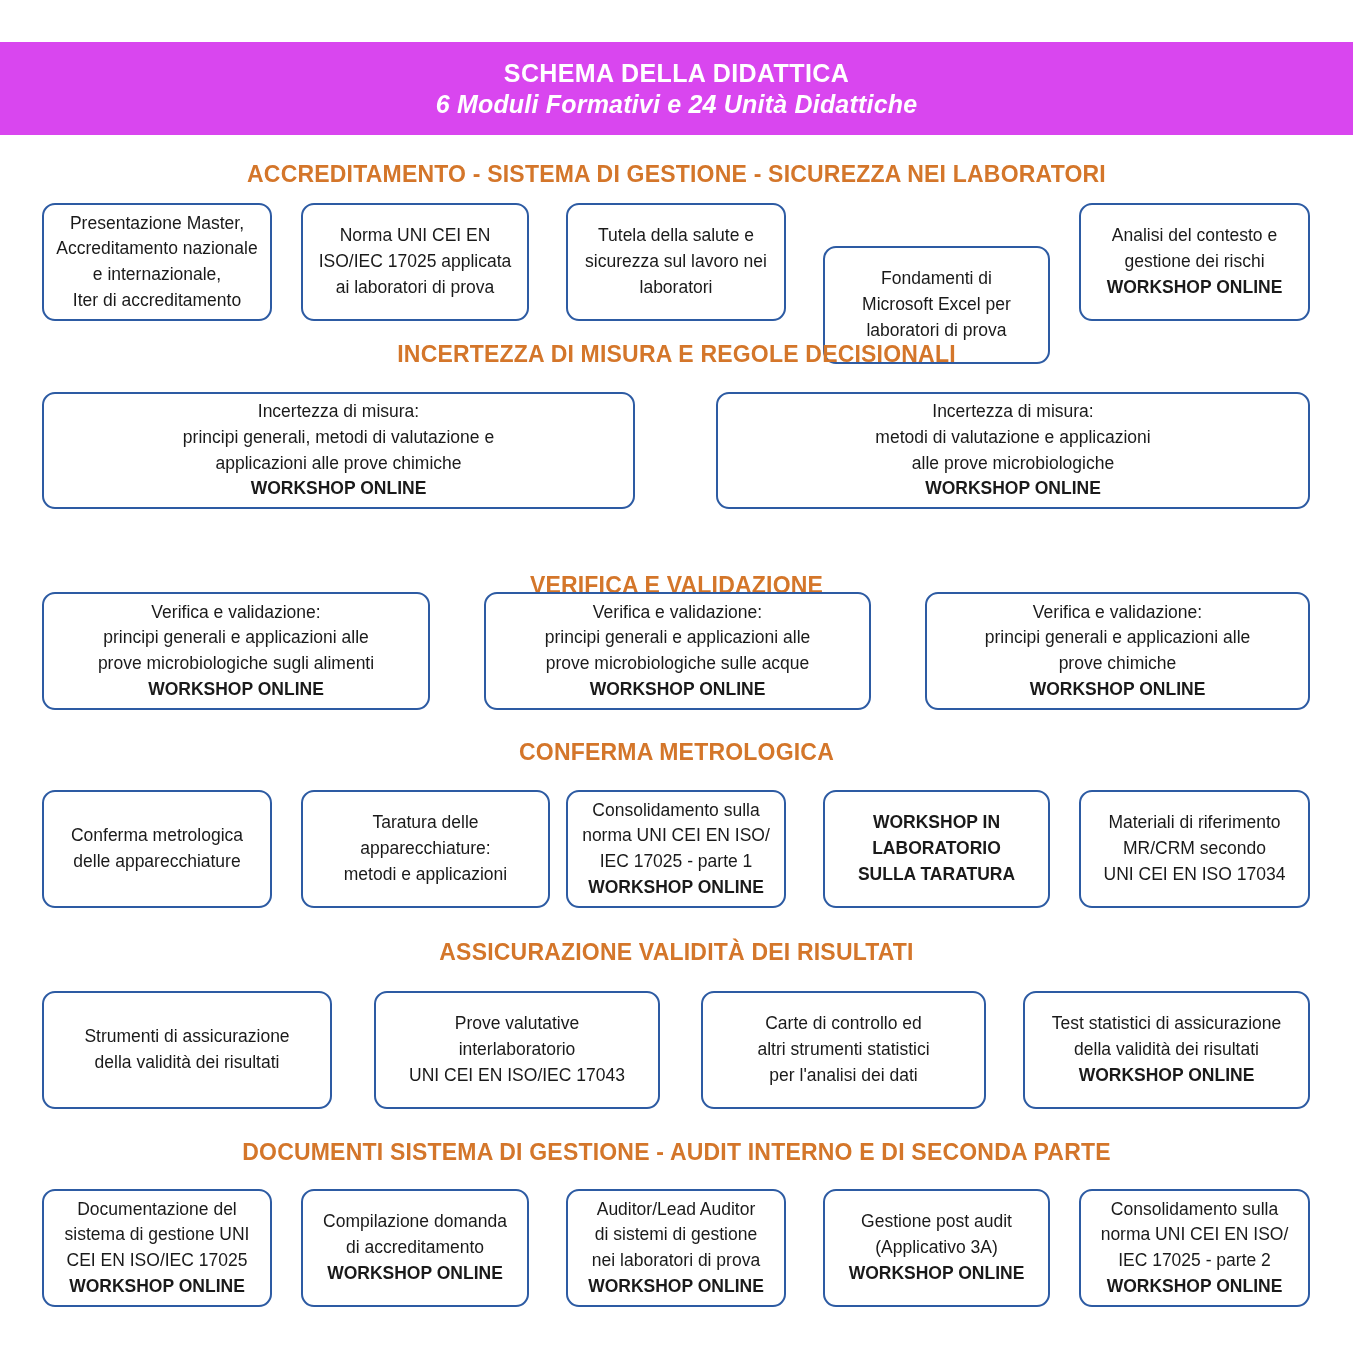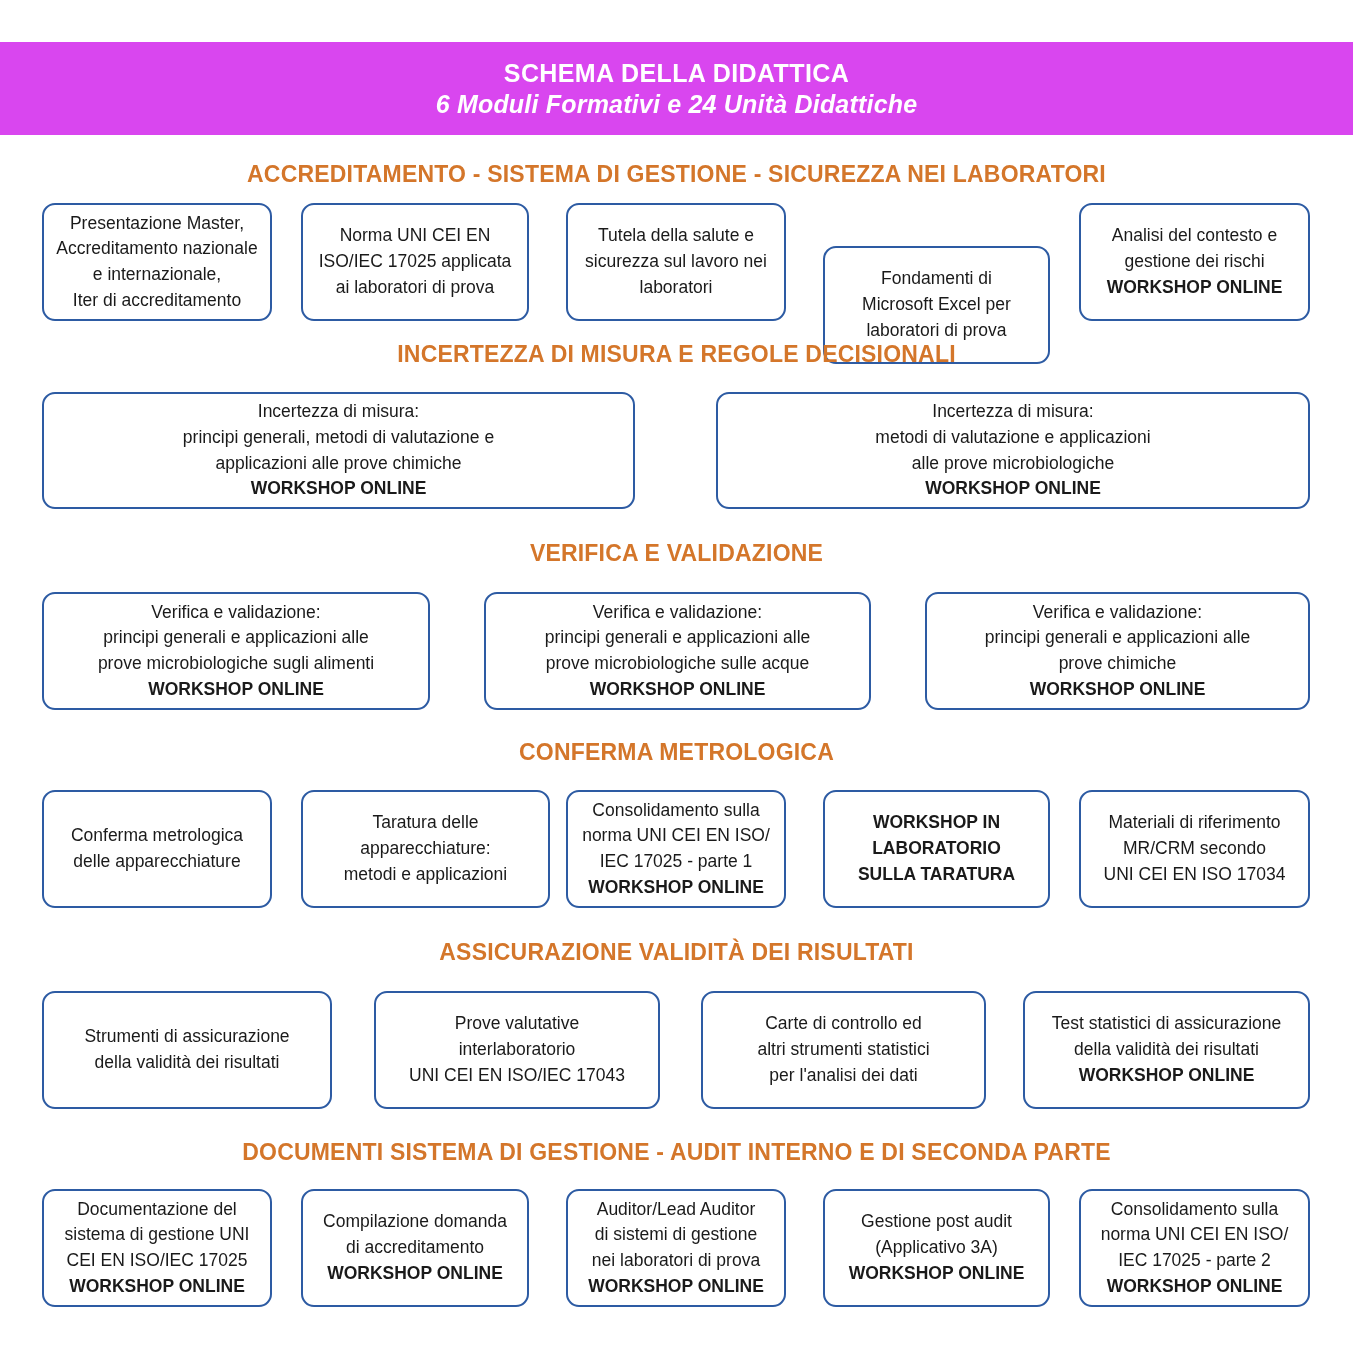--- a/index.html
+++ b/index.html
@@ -139,21 +139,21 @@
   </div>
 <div class="box" style="left:716px; top:392px; width:594px; height:117px;">
     <div class="box-text">
       <span class="ln">Incertezza di misura:</span>
       <span class="ln">metodi di valutazione e applicazioni</span>
       <span class="ln">alle prove microbiologiche</span>
       <span class="ln bold">WORKSHOP ONLINE</span>
     </div>
   </div>
 
-<div class="section-title" style="top:540px;">VERIFICA E VALIDAZIONE</div>
+<div class="section-title" style="top:572px;">VERIFICA E VALIDAZIONE</div>
 <div class="box" style="left:42px;  top:592px; width:388px; height:118px;">
     <div class="box-text">
       <span class="ln">Verifica e validazione:</span>
       <span class="ln">principi generali e applicazioni alle</span>
       <span class="ln">prove microbiologiche sugli alimenti</span>
       <span class="ln bold">WORKSHOP ONLINE</span>
     </div>
   </div>
 <div class="box" style="left:484px; top:592px; width:387px; height:118px;">
     <div class="box-text">

